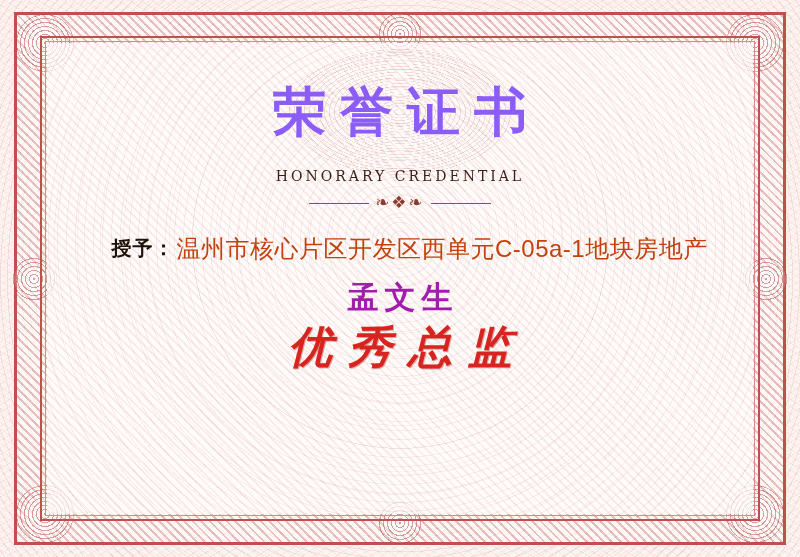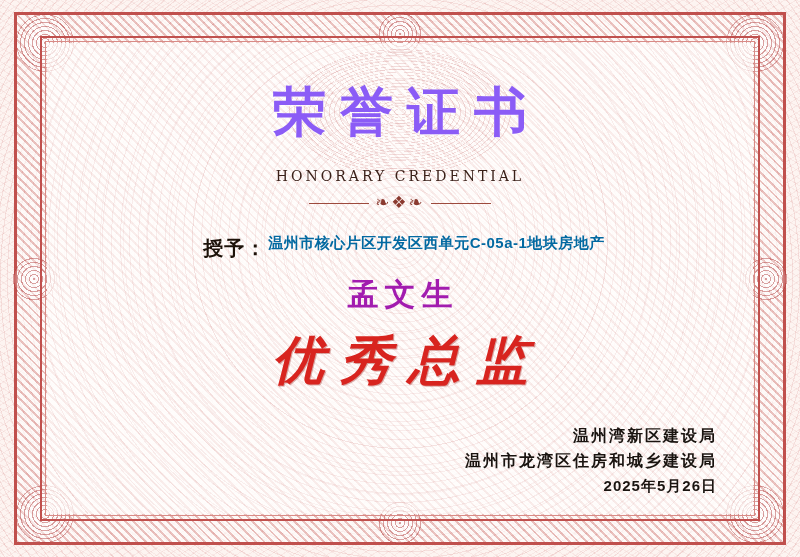--- a/index.html
+++ b/index.html
@@ -162,43 +162,43 @@
     color: #1d1209;
     letter-spacing: 1px;
     white-space: nowrap;
     padding-top: 2px;
     margin-right: 2px;
   }
   .award-lines {
     max-width: 520px;
   }
   .award-line {
-    font-size: 15px;
-    font-weight: bold;
-    color: #0369a1;
+    font-size: 24px;
+    font-weight: normal;
+    color: #c2410c;
     letter-spacing: 0.5px;
     line-height: 1.35;
     white-space: nowrap;
   }
 
   .recipient {
     margin-top: 12px;
     text-align: center;
     font-size: 31px;
     font-weight: bold;
     letter-spacing: 6px;
     color: #a21caf;
     text-indent: 6px;
   }
 
   .honor {
-    margin-top: 15px;
+    margin-top: 4px;
     text-align: center;
     font-family: "DejaVu Serif", "Liberation Serif", serif;
-    font-size: 52px;
+    font-size: 44px;
     font-weight: bold;
     font-style: italic;
     letter-spacing: 16px;
     text-indent: 16px;
     color: #d8241f;
     line-height: 1.1;
     text-shadow: 1px 1px 0 rgba(150,20,15,0.35);
   }
 
   .signature {
@@ -262,21 +262,16 @@
         <div class="award-label">授予：</div>
         <div class="award-lines">
           <div class="award-line">温州市核心片区开发区西单元C-05a-1地块房地产</div>
         </div>
       </div>
 
       <div class="recipient">孟文生</div>
 
       <div class="honor">优秀总监</div>
 
-      <div class="signature">
-        <div class="sig-line">温州湾新区建设局</div>
-        <div class="sig-line">温州市龙湾区住房和城乡建设局</div>
-        <div class="sig-date">2025年5月26日</div>
-      </div>
 
     </div>
   </div>
 </div>
 
 </body></html>

